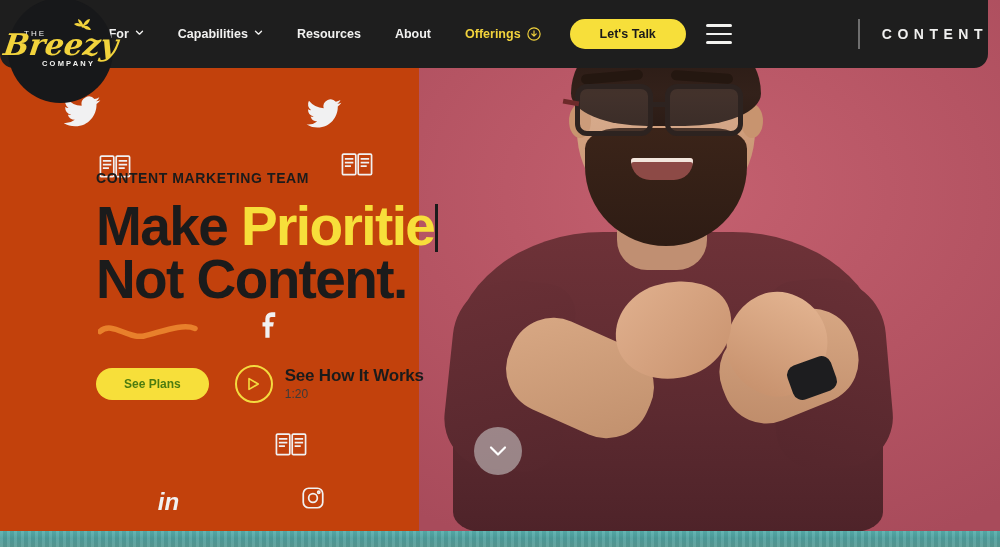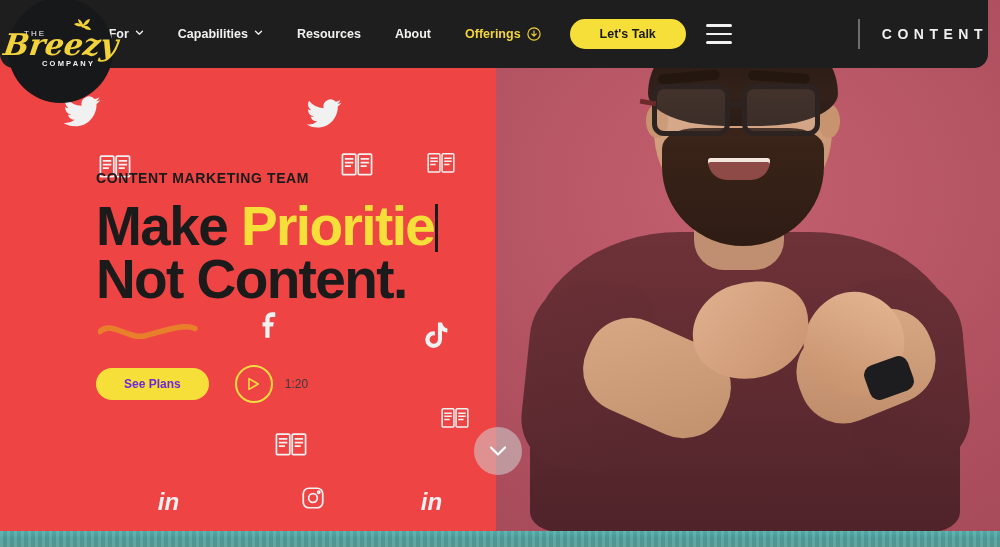--- a/index.html
+++ b/index.html
@@ -5,21 +5,21 @@
   * { margin:0; padding:0; box-sizing:border-box; }
   html,body { width:1000px; height:547px; overflow:hidden; }
   body {
     font-family:"Liberation Sans", sans-serif;
     background:#ffffff;
     position:relative;
   }
 
   
   #hero-bg { position:absolute; inset:0; display:flex; }
-  #hero-left-bg  { width:496px; background:#ef4444; position:relative; overflow:hidden; }
+  #hero-left-bg  { width:419px; background:#c2410c; position:relative; overflow:hidden; }
   #hero-right-bg { flex:1; background:#b55463; position:relative; overflow:hidden; }
 
   
   .wm { position:absolute; color:#f2f2f3; fill:#f2f2f3; opacity:1; pointer-events:none; }
 
   
   #person-photo { position:absolute; inset:0; overflow:hidden; }
   #photo-bg-wash {
     position:absolute; left:0; top:0; right:0; bottom:0;
     background:radial-gradient(ellipse 90% 70% at 48% 35%, #c4606f 0%, #b55463 55%, #a84b5b 100%);
@@ -183,21 +183,21 @@
     vertical-align:-7px; margin-left:1px;
   }
   #squiggle { margin-top:16px; margin-left:2px; }
   #hero-body {
     margin-top:22px; font-size:13.5px; line-height:1.82; color:#2a2a2a;
     width:316px;
   }
 
   #hero-actions { display:flex; align-items:center; margin-top:22px; }
   #see-plans {
-    background:#f7df3a; color:#6d28d9; border:none; border-radius:22px;
+    background:#f7df3a; color:#4d7c0f; border:none; border-radius:22px;
     font-size:12px; font-weight:700; height:32px; padding:0 28px; cursor:pointer;
   }
   #video-cta { display:flex; align-items:center; gap:12px; margin-left:26px; cursor:pointer; }
   #play-circle {
     width:38px; height:38px; border:2.2px solid #f4db3f; border-radius:50%;
     display:flex; align-items:center; justify-content:center; flex:0 0 auto;
   }
   #video-text-wrap { line-height:1.15; }
   #video-title { font-size:17px; font-weight:700; color:#1b1b1b; letter-spacing:-.2px; }
   #video-duration { font-size:12px; color:#3a3a3a; margin-top:2px; }
@@ -392,20 +392,21 @@
   <div id="hero-actions">
     <button id="see-plans">See Plans</button>
 
     <div id="video-cta">
       <div id="play-circle">
         <svg width="13" height="14" viewBox="0 0 13 14">
           <path d="M2 1.6 11.2 7 2 12.4z" fill="none" stroke="#f4db3f" stroke-width="1.6" stroke-linejoin="round"></path>
         </svg>
       </div>
       <div id="video-text-wrap">
+        <div id="video-title">See How It Works</div>
         <div id="video-duration">1:20</div>
       </div>
     </div>
   </div>
 </div>
 
 <div id="scroll-down">
   <svg width="18" height="12" viewBox="0 0 18 12">
     <path d="M2 2.5 9 9.5l7-7" fill="none" stroke="#ffffff" stroke-width="2.2" stroke-linecap="round" stroke-linejoin="round"></path>
   </svg>

